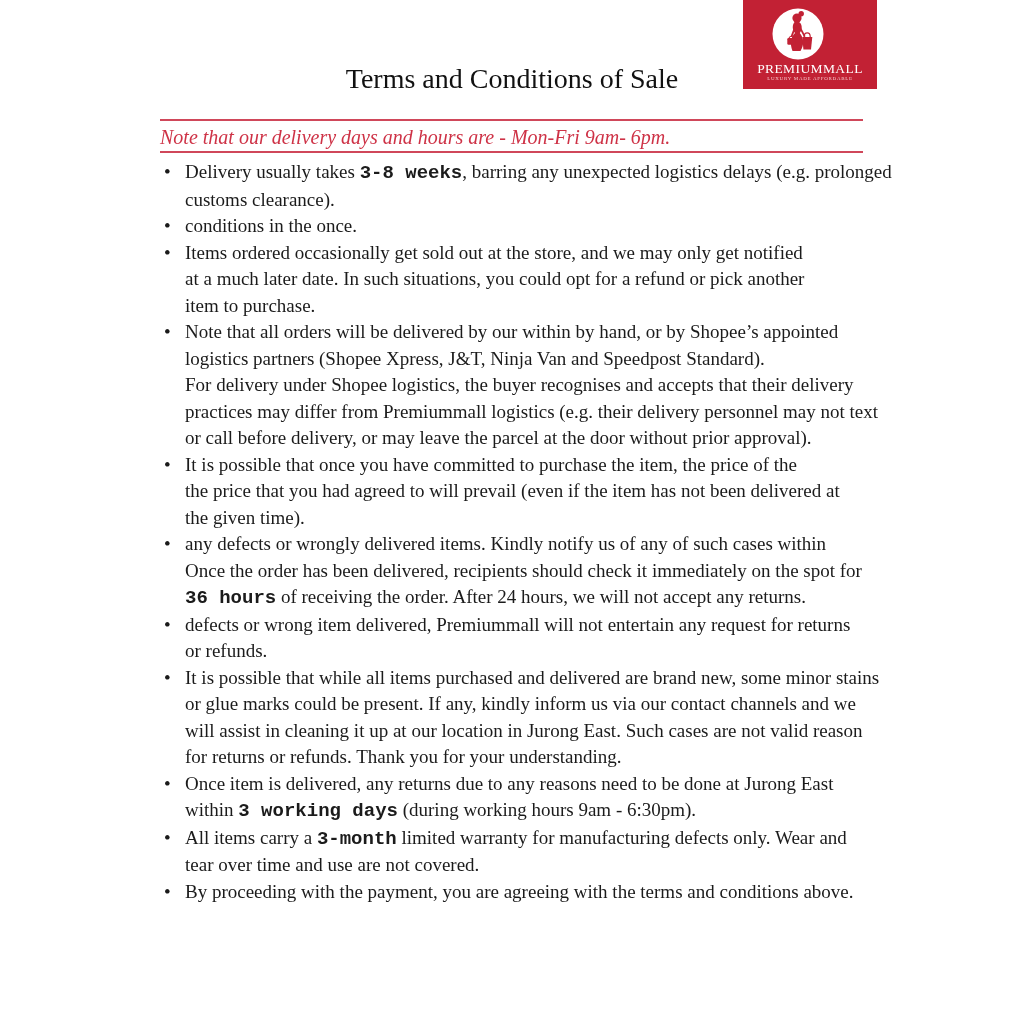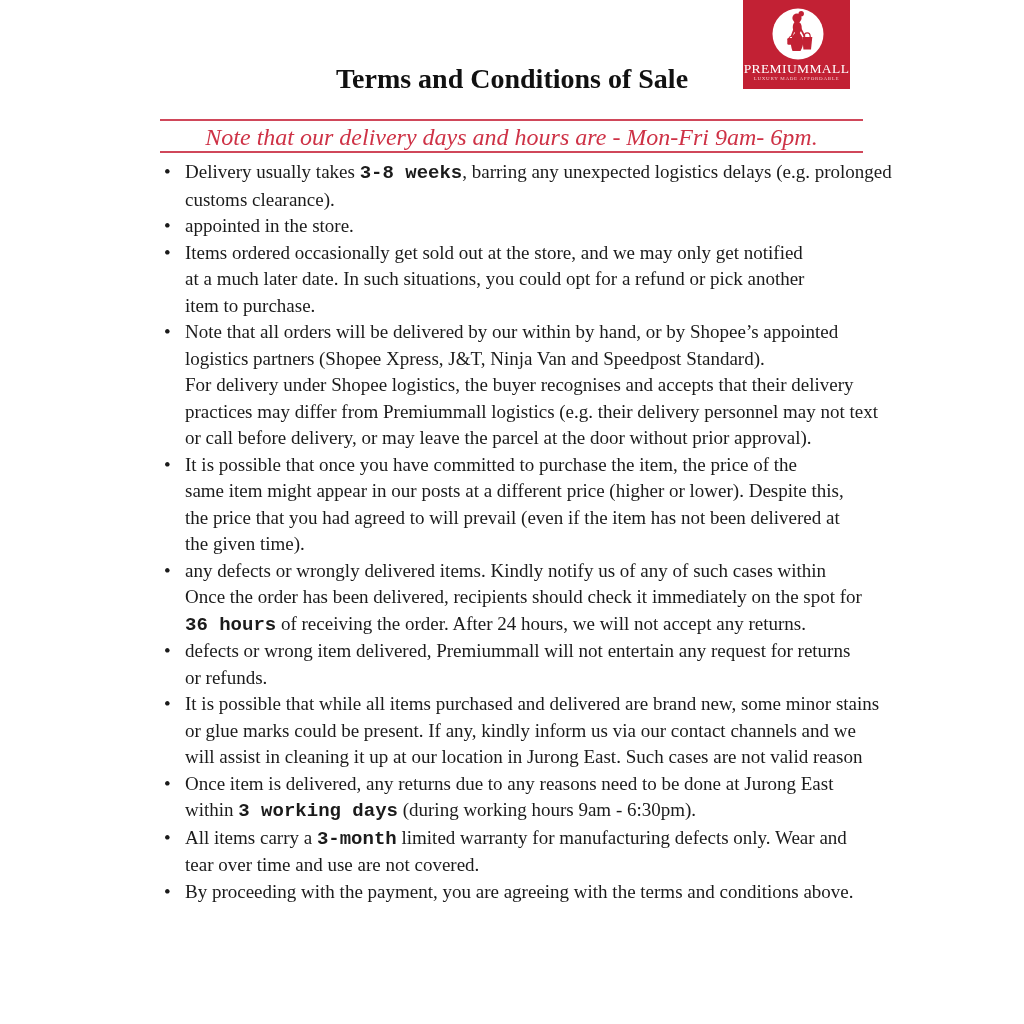--- a/index.html
+++ b/index.html
@@ -7,31 +7,31 @@
     --accent-red:#ce3246;
     --rule-red:#d0475a;
     --text:#1b1b1b;
   }
   *{margin:0;padding:0;box-sizing:border-box;}
   html,body{width:1024px;height:1024px;background:#fff;overflow:hidden;}
   body{font-family:"Liberation Serif","DejaVu Serif",serif;color:var(--text);}
   .doc{position:relative;width:1024px;height:1024px;background:#fff;}
 
   
-  .logo{position:absolute;left:743px;top:0;width:107px;height:89px;background:var(--logo-red);text-align:center;}
+  .logo{position:absolute;left:743px;top:0;width:134px;height:89px;background:var(--logo-red);text-align:center;}
   .logo svg{position:absolute;left:28px;top:7px;display:block;}
   .logo .brand{position:absolute;left:0;top:62px;width:100%;color:#fff;font-size:13.5px;letter-spacing:0.4px;line-height:13px;}
   .logo .tagline{position:absolute;left:0;top:76px;width:100%;color:rgba(255,230,230,0.85);font-size:5px;letter-spacing:0.7px;line-height:6px;}
 
   
-  .title{position:absolute;left:160px;top:63px;width:704px;text-align:center;font-size:28px;font-weight:bold;color:#111;}
+  .title{position:absolute;left:160px;top:63px;width:704px;text-align:center;font-size:28px;font-weight:normal;color:#111;}
   .rule{position:absolute;left:160px;width:703px;height:2px;background:var(--rule-red);}
   .rule-top{top:119px;}
   .rule-bottom{top:151px;}
-  .note{position:absolute;left:160px;top:124px;width:703px;text-align:center;font-style:italic;font-size:24px;line-height:27px;color:var(--accent-red);}
+  .note{position:absolute;left:160px;top:124px;width:703px;text-align:left;font-style:italic;font-size:20px;line-height:27px;color:var(--accent-red);}
 
   
   .terms{position:absolute;left:160px;top:159px;width:706px;list-style:none;}
   .bullet{position:relative;padding-left:25px;}
   .bullet .dot{position:absolute;left:4px;top:0;font-size:19px;line-height:26.5px;}
   .line{font-size:19px;line-height:26.5px;white-space:nowrap;}
   .line strong{font-weight:bold;font-family:Liberation Mono, monospace;}
 </style>
 </head>
 <body>
@@ -67,21 +67,21 @@
       <li class="bullet">
         <span class="dot">•</span>
         <div>
           <div class="line">Delivery usually takes <strong>3-8 weeks</strong>, barring any unexpected logistics delays (e.g. prolonged</div>
           <div class="line">customs clearance).</div>
         </div>
       </li>
       <li class="bullet">
         <span class="dot">•</span>
         <div>
-          <div class="line">appointed in the store.</div>
+          <div class="line">conditions in the once.</div>
         </div>
       </li>
       <li class="bullet">
         <span class="dot">•</span>
         <div>
           <div class="line">Items ordered occasionally get sold out at the store, and we may only get notified</div>
           <div class="line">at a much later date. In such situations, you could opt for a refund or pick another</div>
           <div class="line">item to purchase.</div>
         </div>
       </li>
@@ -92,21 +92,20 @@
           <div class="line">logistics partners (Shopee Xpress, J&amp;T, Ninja Van and Speedpost Standard).</div>
           <div class="line">For delivery under Shopee logistics, the buyer recognises and accepts that their delivery</div>
           <div class="line">practices may differ from Premiummall logistics (e.g. their delivery personnel may not text</div>
           <div class="line">or call before delivery, or may leave the parcel at the door without prior approval).</div>
         </div>
       </li>
       <li class="bullet">
         <span class="dot">•</span>
         <div>
           <div class="line">It is possible that once you have committed to purchase the item, the price of the</div>
-          <div class="line">same item might appear in our posts at a different price (higher or lower). Despite this,</div>
           <div class="line">the price that you had agreed to will prevail (even if the item has not been delivered at</div>
           <div class="line">the given time).</div>
         </div>
       </li>
       <li class="bullet">
         <span class="dot">•</span>
         <div>
           <div class="line">any defects or wrongly delivered items. Kindly notify us of any of such cases within</div>
           <div class="line">Once the order has been delivered, recipients should check it immediately on the spot for</div>
           <div class="line"><strong>36 hours</strong> of receiving the order. After 24 hours, we will not accept any returns.</div>
@@ -118,20 +117,21 @@
           <div class="line">defects or wrong item delivered, Premiummall will not entertain any request for returns</div>
           <div class="line">or refunds.</div>
         </div>
       </li>
       <li class="bullet">
         <span class="dot">•</span>
         <div>
           <div class="line">It is possible that while all items purchased and delivered are brand new, some minor stains</div>
           <div class="line">or glue marks could be present. If any, kindly inform us via our contact channels and we</div>
           <div class="line">will assist in cleaning it up at our location in Jurong East. Such cases are not valid reason</div>
+          <div class="line">for returns or refunds. Thank you for your understanding.</div>
         </div>
       </li>
       <li class="bullet">
         <span class="dot">•</span>
         <div>
           <div class="line">Once item is delivered, any returns due to any reasons need to be done at Jurong East</div>
           <div class="line">within <strong>3 working days</strong> (during working hours 9am - 6:30pm).</div>
         </div>
       </li>
       <li class="bullet">

